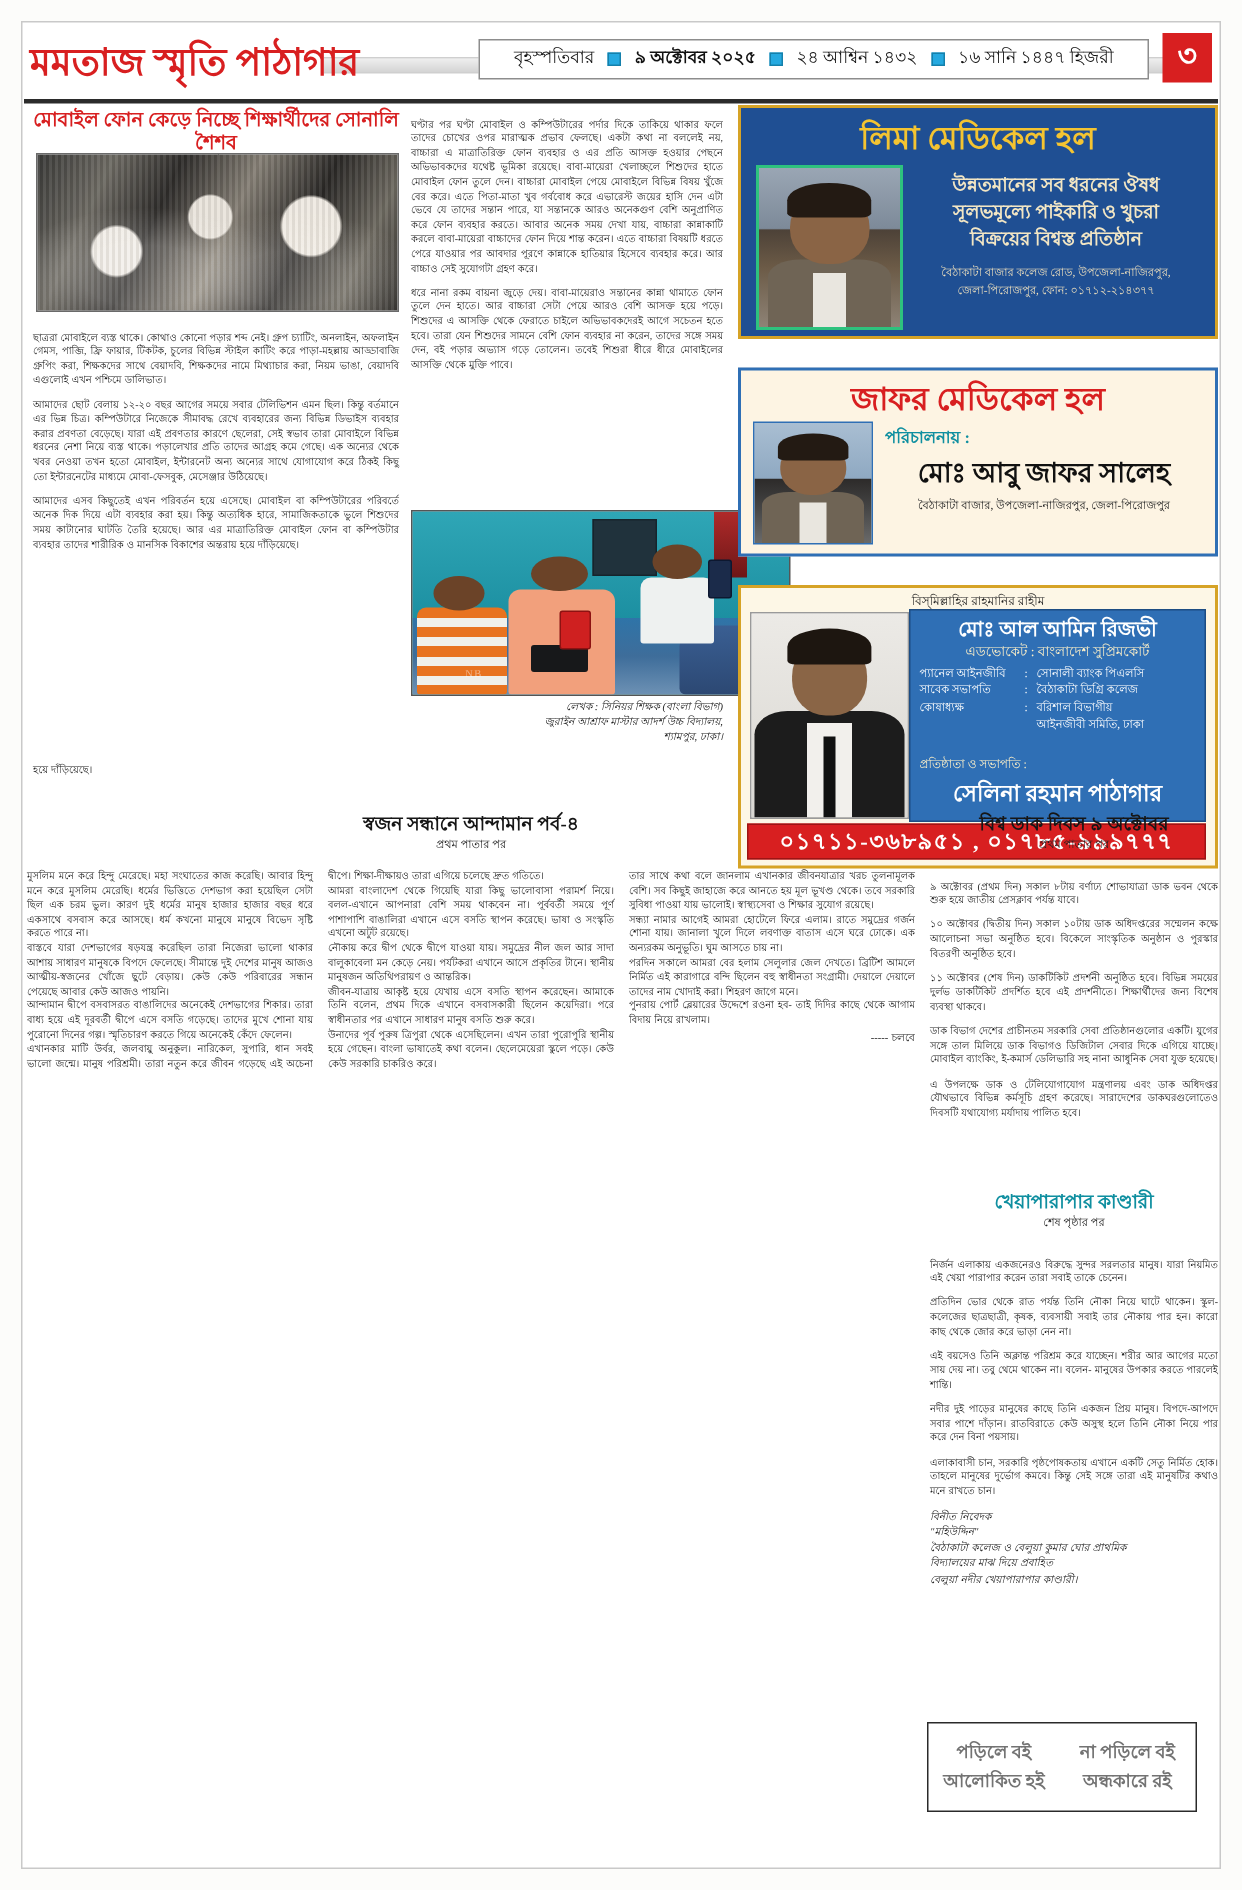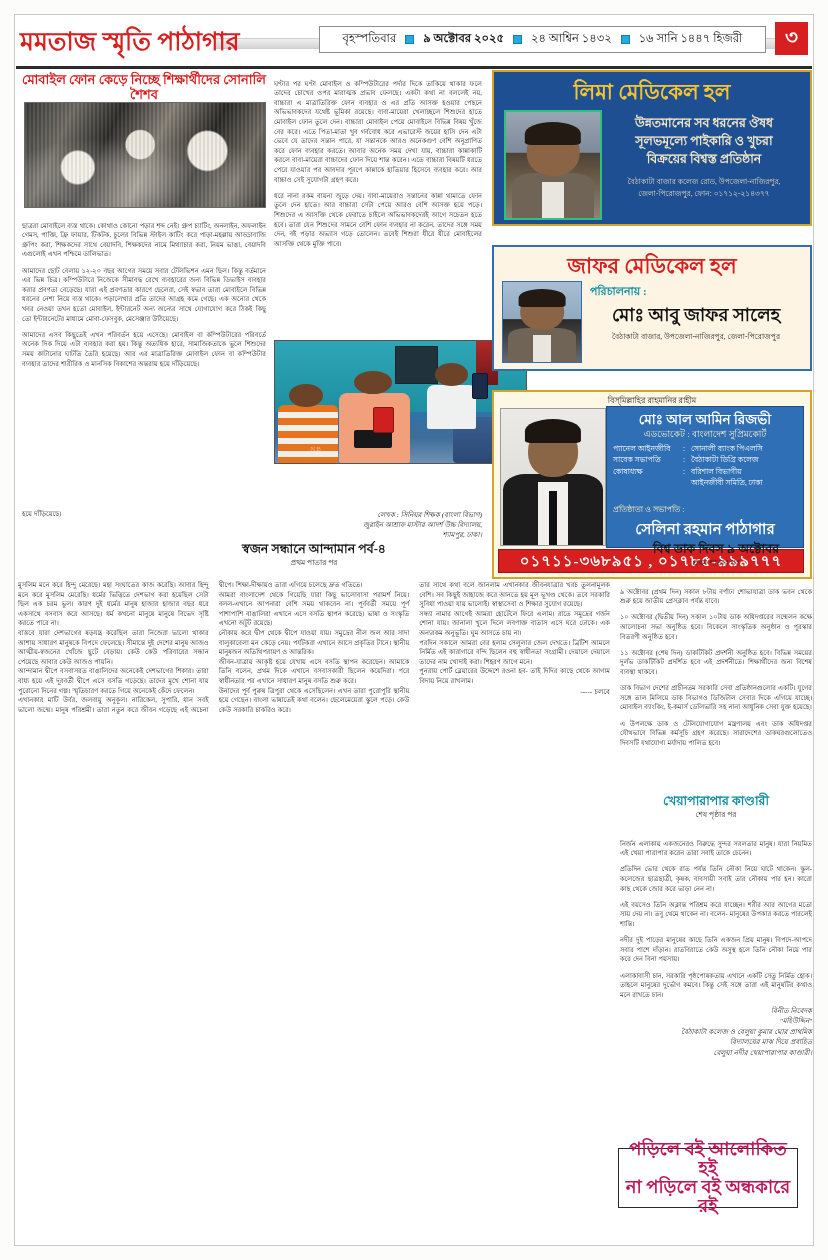--- a/index.html
+++ b/index.html
@@ -150,21 +150,21 @@
   .k3 .head{left:10%;top:0%;width:36%;height:23%;}
   .k3 .body{left:2%;top:22%;width:52%;height:44%;background:#eef1f0;border-radius:7px 7px 2px 2px;}
   .k3 .legs{position:absolute;left:30%;top:54%;width:68%;height:46%;
     background:linear-gradient(180deg,#3a5f93,#2c4873);border-radius:14px 4px 4px 4px;}
   .k3 .phone{left:50%;top:10%;width:15%;height:24%;background:#1b2b4a;border:1px solid #0d1830;}
   .pc-wm{position:absolute;left:14%;bottom:8%;font-size:7px;color:rgba(255,255,255,.45);
     font-family:"Liberation Serif",serif;letter-spacing:1px;}
   .caption{
     position:absolute;left:256px;top:394px;width:208px;
     font-family:"Liberation Serif", serif;
-    font-size:7px;line-height:10px;text-align:right;color:#222;font-style:italic;margin-top:44px;
+    font-size:7px;line-height:10px;text-align:right;color:#222;font-style:italic;
   }
   .ts-tail{position:absolute;left:4px;top:430px;width:244px;}
 
   
   .adcol{position:absolute;left:492px;top:70px;width:320px;}
   .ad{margin-bottom:19px;position:relative;}
 
   .ad1{height:152px;background:#1f4f93;border:2px solid #d6a326;padding:0;}
   .ad1-title{
     position:absolute;left:0;top:4px;width:100%;text-align:center;
@@ -279,28 +279,28 @@
   }
   .andaman-cols p{margin:0 0 0 0;}
 
   .sec-dak{position:absolute;left:602px;top:0;width:192px;}
   .dak-body{position:absolute;left:0;top:38px;width:192px;}
   .sec-kheya{position:absolute;left:602px;top:252px;width:192px;}
   .kheya-body{position:absolute;left:0;top:38px;width:192px;}
   .signoff{
     margin-top:6px;
     font-family:"Liberation Serif",serif;font-size:7px;line-height:10.4px;
-    text-align:right;color:#1a1a1a;font-style:italic;
+    text-align:left;color:#1a1a1a;font-style:italic;
   }
   .quotebox{
     position:absolute;left:618px;top:1148px;width:178px;height:58px;
     border:1px solid #2a2a2a;background:#fff;
-    display:flex;flex-direction:column;align-items:center;justify-content:center;
-    font-family:"Liberation Serif",serif;font-weight:bold;font-size:18px;line-height:19px;
-    color:#be185d;text-align:center;
+    display:flex;flex-direction:row;align-items:center;justify-content:center;
+    font-family:"Liberation Serif",serif;font-weight:bold;font-size:12px;line-height:19px;
+    color:#737373;text-align:center;
   }
   .contd{
     text-align:right;font-family:"Liberation Serif",serif;font-size:7px;color:#222;
     margin-top:2px;
   }
 </style>
 </head>
 <body>
 
 <div class="page">

